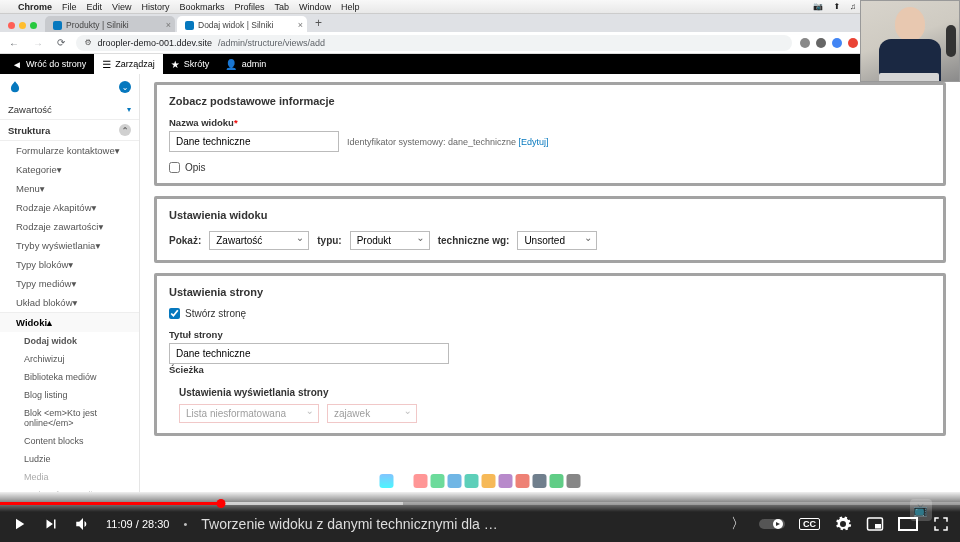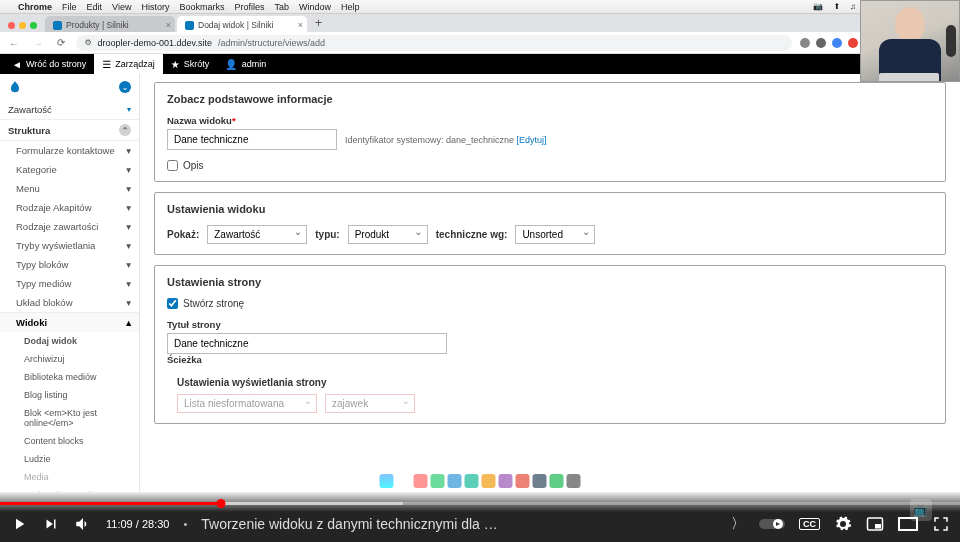--- a/index.html
+++ b/index.html
@@ -38,27 +38,27 @@
 
 
 .app { display:flex; height: calc(100% - 14px - 18px - 22px - 20px - 50px); background:#fff; }
 .sidebar { width:140px; background:#fff; border-right:1px solid #e5e5e5; overflow:hidden; font-size:9.5px; color:#333; }
 .sb-logo { padding:6px 8px; color:#0678BE; font-size:14px; display:flex; justify-content:space-between; align-items:center; }
 .sb-logo .chev { width:12px;height:12px;border-radius:50%;background:#0678BE;color:#fff;display:flex;align-items:center;justify-content:center;font-size:8px;}
 .sb-item { display:flex; justify-content:space-between; align-items:center; padding:4px 8px; cursor:pointer; }
 .sb-item .arr { color:#0678BE; font-size:8px; }
 .sb-item.section { font-weight:bold; border-top:1px solid #eee; border-bottom:1px solid #eee; }
 .sb-item.section .arr { width:12px;height:12px;border-radius:50%;background:#d0d0d0;color:#666;display:flex;align-items:center;justify-content:center;}
-.sb-sub { padding:4px 8px 4px 16px; display:flex; justify-content:space-between; align-items:center; color:#555; }
+.sb-sub { padding:4px 8px 4px 16px; display:flex; align-items:center; color:#555; }
 .sb-sub.bold { font-weight:bold; color:#000; border-top:1px solid #eee; background:#f9f9f9;}
 .sb-sub.nested { padding-left:24px; font-size:9px; }
 .sb-sub.selected { font-weight:bold; }
 
 .content { flex:1; padding: 8px 14px; overflow:hidden; font-size:10px; color:#333; }
-.panel { background:#fff; border:1px solid #a3a3a3; border-radius:2px; margin-bottom:10px; padding: 10px 12px; }
+.panel { background:#fff; border:3px solid #a3a3a3; border-radius:2px; margin-bottom:10px; padding: 10px 12px; }
 .panel-title { font-size:11px; font-weight:bold; margin-bottom:10px; }
 .form-label { font-size:9.5px; font-weight:bold; margin-bottom:3px; display:block; }
 .form-label .req { color:#e00; }
 .text-input { border:1px solid #bbb; padding:4px 6px; font-size:10px; width:170px; background:#fff; }
 .text-input.wide { width:280px; }
 .row { display:flex; align-items:center; gap:8px; }
 .hint { font-size:9px; color:#666; }
 .hint a { color:#0678BE; text-decoration:none; }
 .cb-row { display:flex; align-items:center; gap:5px; margin-top:10px; font-size:10px;}
 .cb-row input[type=checkbox]{ width:11px;height:11px; accent-color:#0678BE;}

